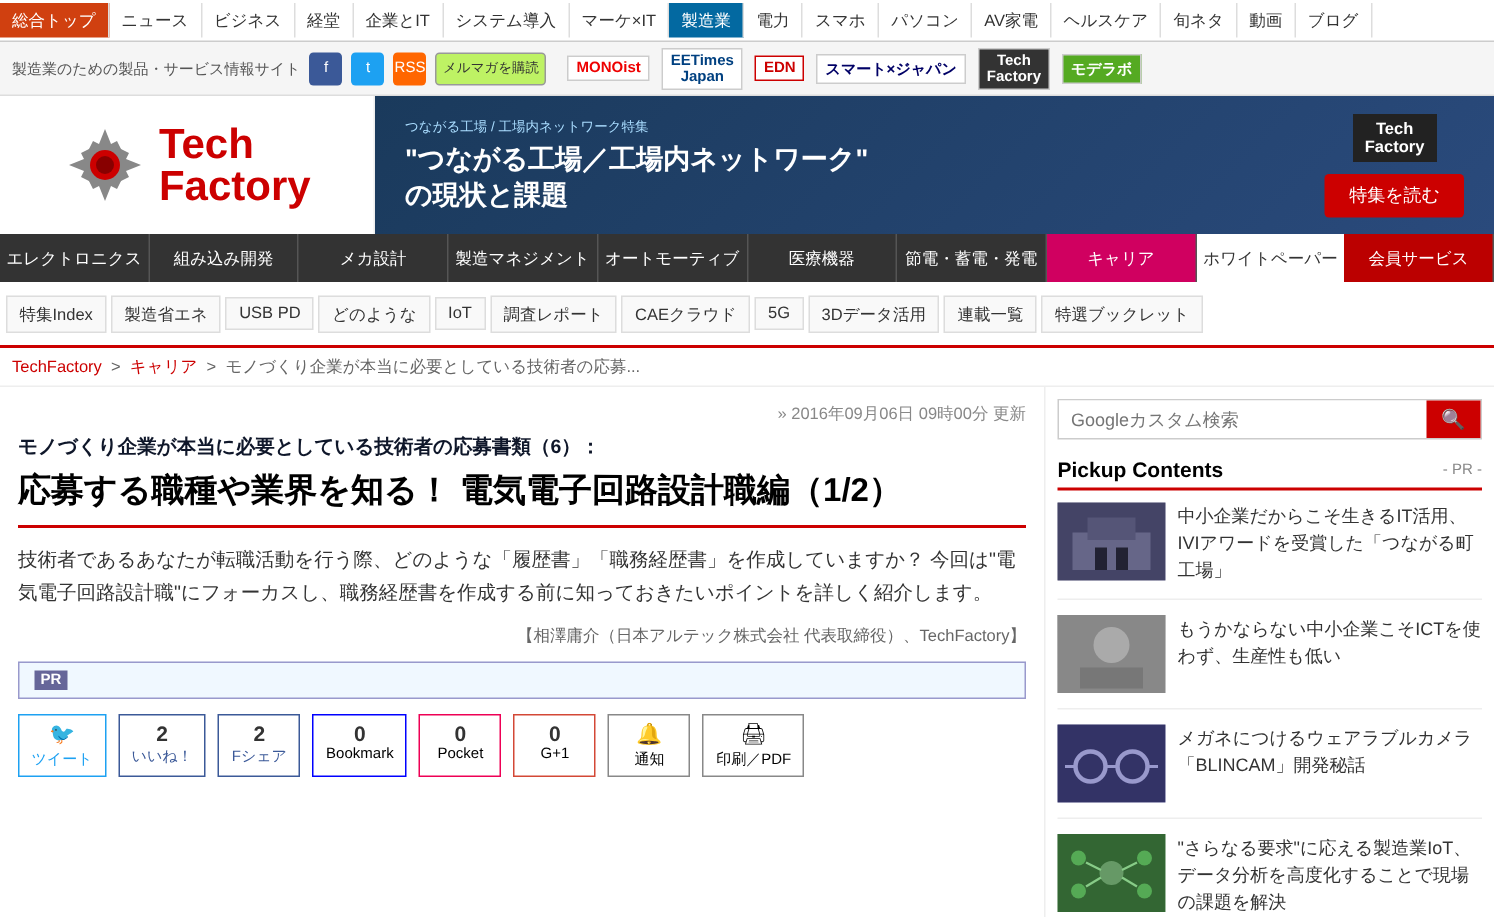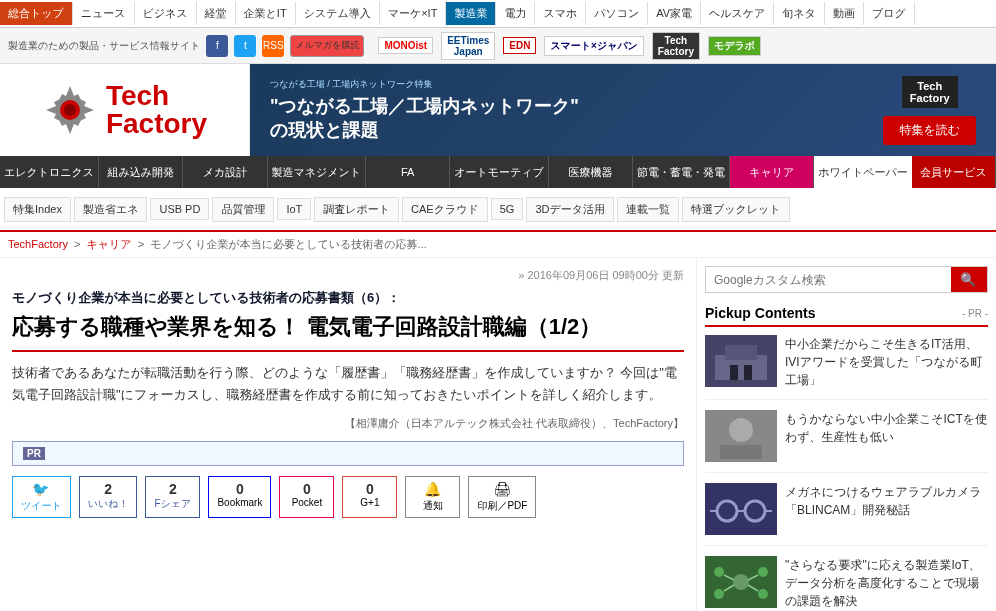--- a/index.html
+++ b/index.html
@@ -10,21 +10,21 @@
     .top-nav-item { padding: 4px 8px; font-size: 11px; color: #333; cursor: pointer; white-space: nowrap; border-right: 1px solid #ddd; }
     .top-nav-item.active { background: #d04010; color: #fff; }
 
     
     .brand-bar { background: #f5f5f5; border-bottom: 1px solid #ddd; padding: 4px 8px; display: flex; align-items: center; gap: 6px; height: 36px; text-align: center; }
     .brand-bar-text { font-size: 10px; color: #555; }
     .social-icon { width: 22px; height: 22px; border-radius: 3px; display: inline-flex; align-items: center; justify-content: center; font-size: 10px; color: #fff; cursor: pointer; }
     .si-fb { background: #3b5998; }
     .si-tw { background: #1da1f2; }
     .si-rss { background: #f60; }
-    .si-mail { background: #ef4444; border: 1px solid #999; color: #333; font-size: 9px; padding: 0 4px; width: auto; }
+    .si-mail { background: #bef264; border: 1px solid #999; color: #333; font-size: 9px; padding: 0 4px; width: auto; }
     .partner-logos { display: flex; align-items: center; gap: 8px; margin-left: 8px; }
     .partner-logo { font-size: 10px; color: #333; font-weight: bold; border: 1px solid #ccc; padding: 2px 5px; background: #fff; }
     .partner-logo.mono { color: #e00; }
     .partner-logo.eet { color: #004080; }
     .partner-logo.edn { color: #c00; border-color: #c00; }
     .partner-logo.smart { color: #006; }
     .partner-logo.tf { background: #333; color: #fff; }
     .partner-logo.mora { background: #5a2; color: #fff; }
 
     
@@ -170,34 +170,33 @@
       <div class="banner-read-btn">特集を読む</div>
     </div>
   </div>
 </div>
 
 <div class="cat-nav">
   <div class="cat-nav-item">エレクトロニクス</div>
   <div class="cat-nav-item">組み込み開発</div>
   <div class="cat-nav-item">メカ設計</div>
   <div class="cat-nav-item">製造マネジメント</div>
-  <div class="cat-nav-item">FA</div>
   <div class="cat-nav-item">オートモーティブ</div>
   <div class="cat-nav-item">医療機器</div>
   <div class="cat-nav-item">節電・蓄電・発電</div>
   <div class="cat-nav-item career">キャリア</div>
   <div class="cat-nav-item white-paper">ホワイトペーパー</div>
   <div class="cat-nav-item member">会員サービス</div>
 </div>
 
 <div class="sub-nav">
   <div class="sub-nav-item">特集Index</div>
   <div class="sub-nav-item">製造省エネ</div>
   <div class="sub-nav-item">USB PD</div>
-  <div class="sub-nav-item">品質管理</div>
+  <div class="sub-nav-item">どのような</div>
   <div class="sub-nav-item">IoT</div>
   <div class="sub-nav-item">調査レポート</div>
   <div class="sub-nav-item">CAEクラウド</div>
   <div class="sub-nav-item">5G</div>
   <div class="sub-nav-item">3Dデータ活用</div>
   <div class="sub-nav-item">連載一覧</div>
   <div class="sub-nav-item">特選ブックレット</div>
 </div>
 
 <div class="breadcrumb">

